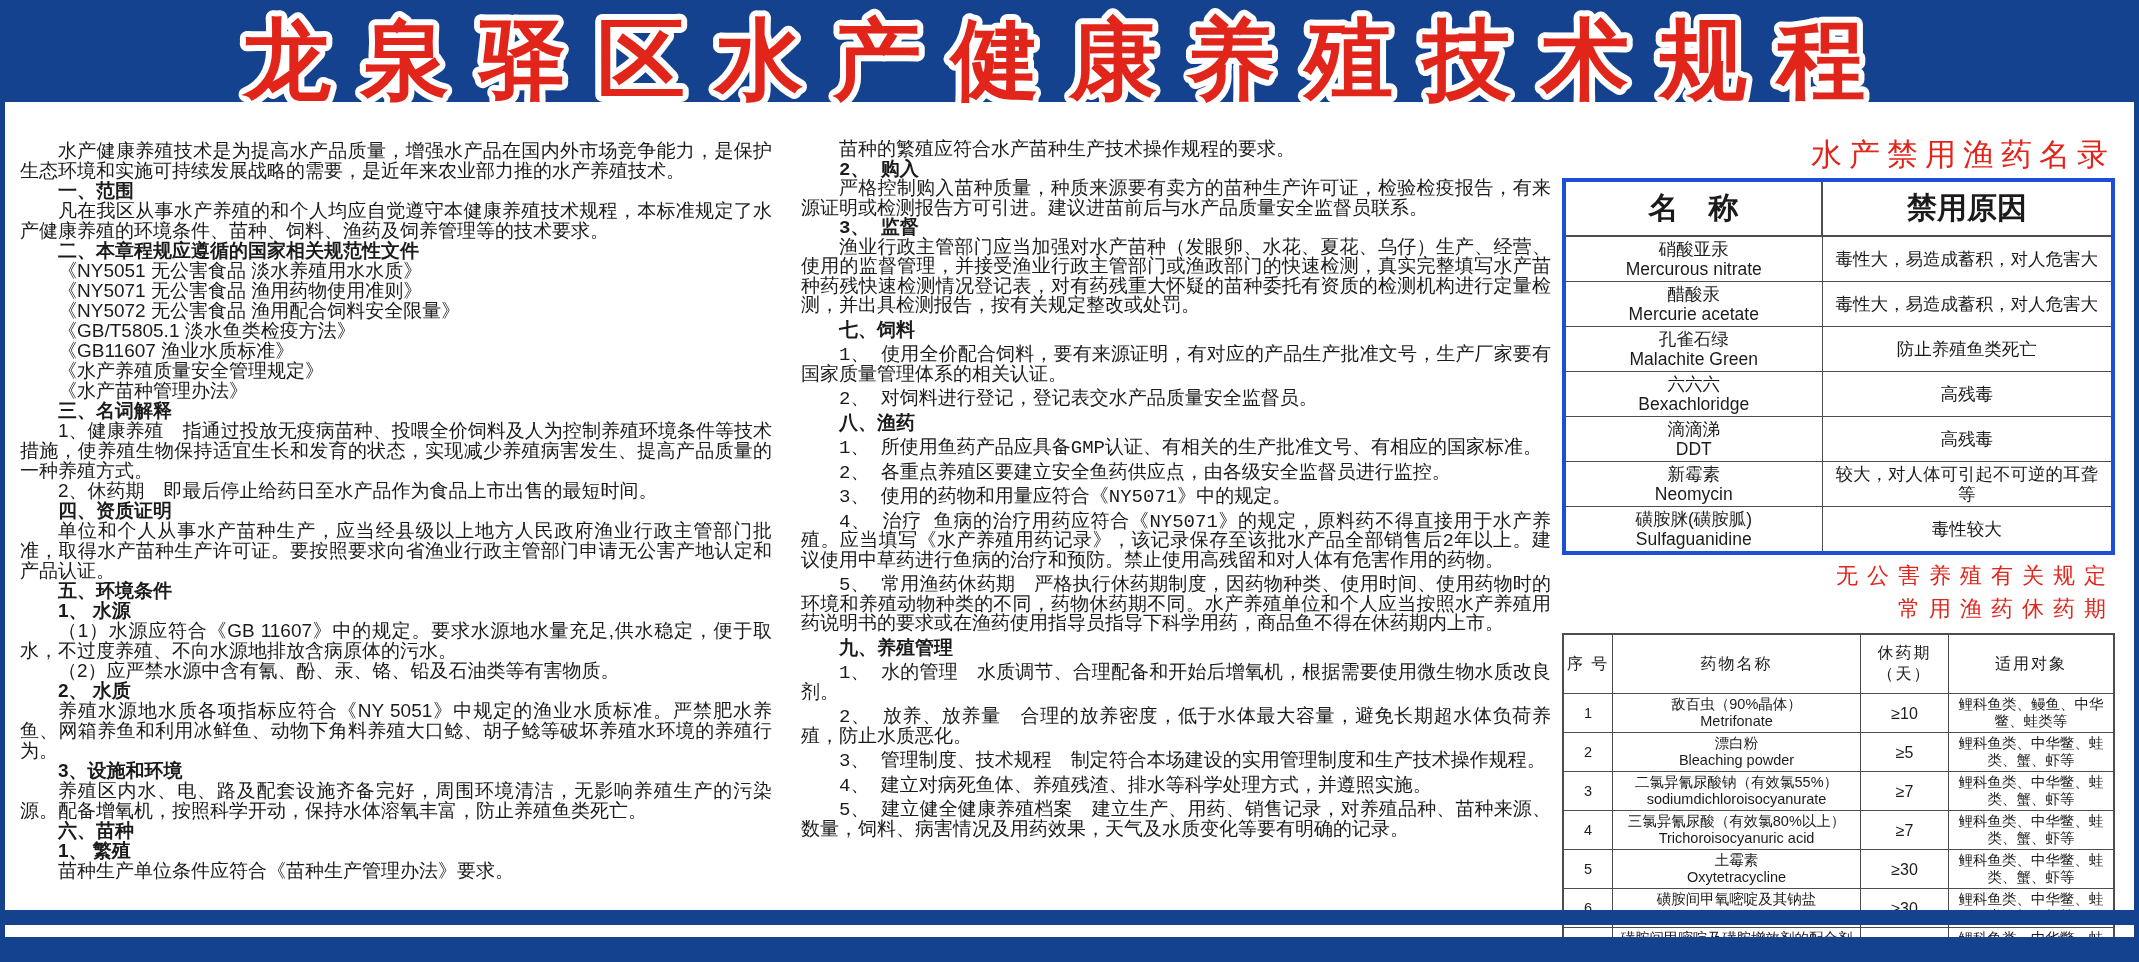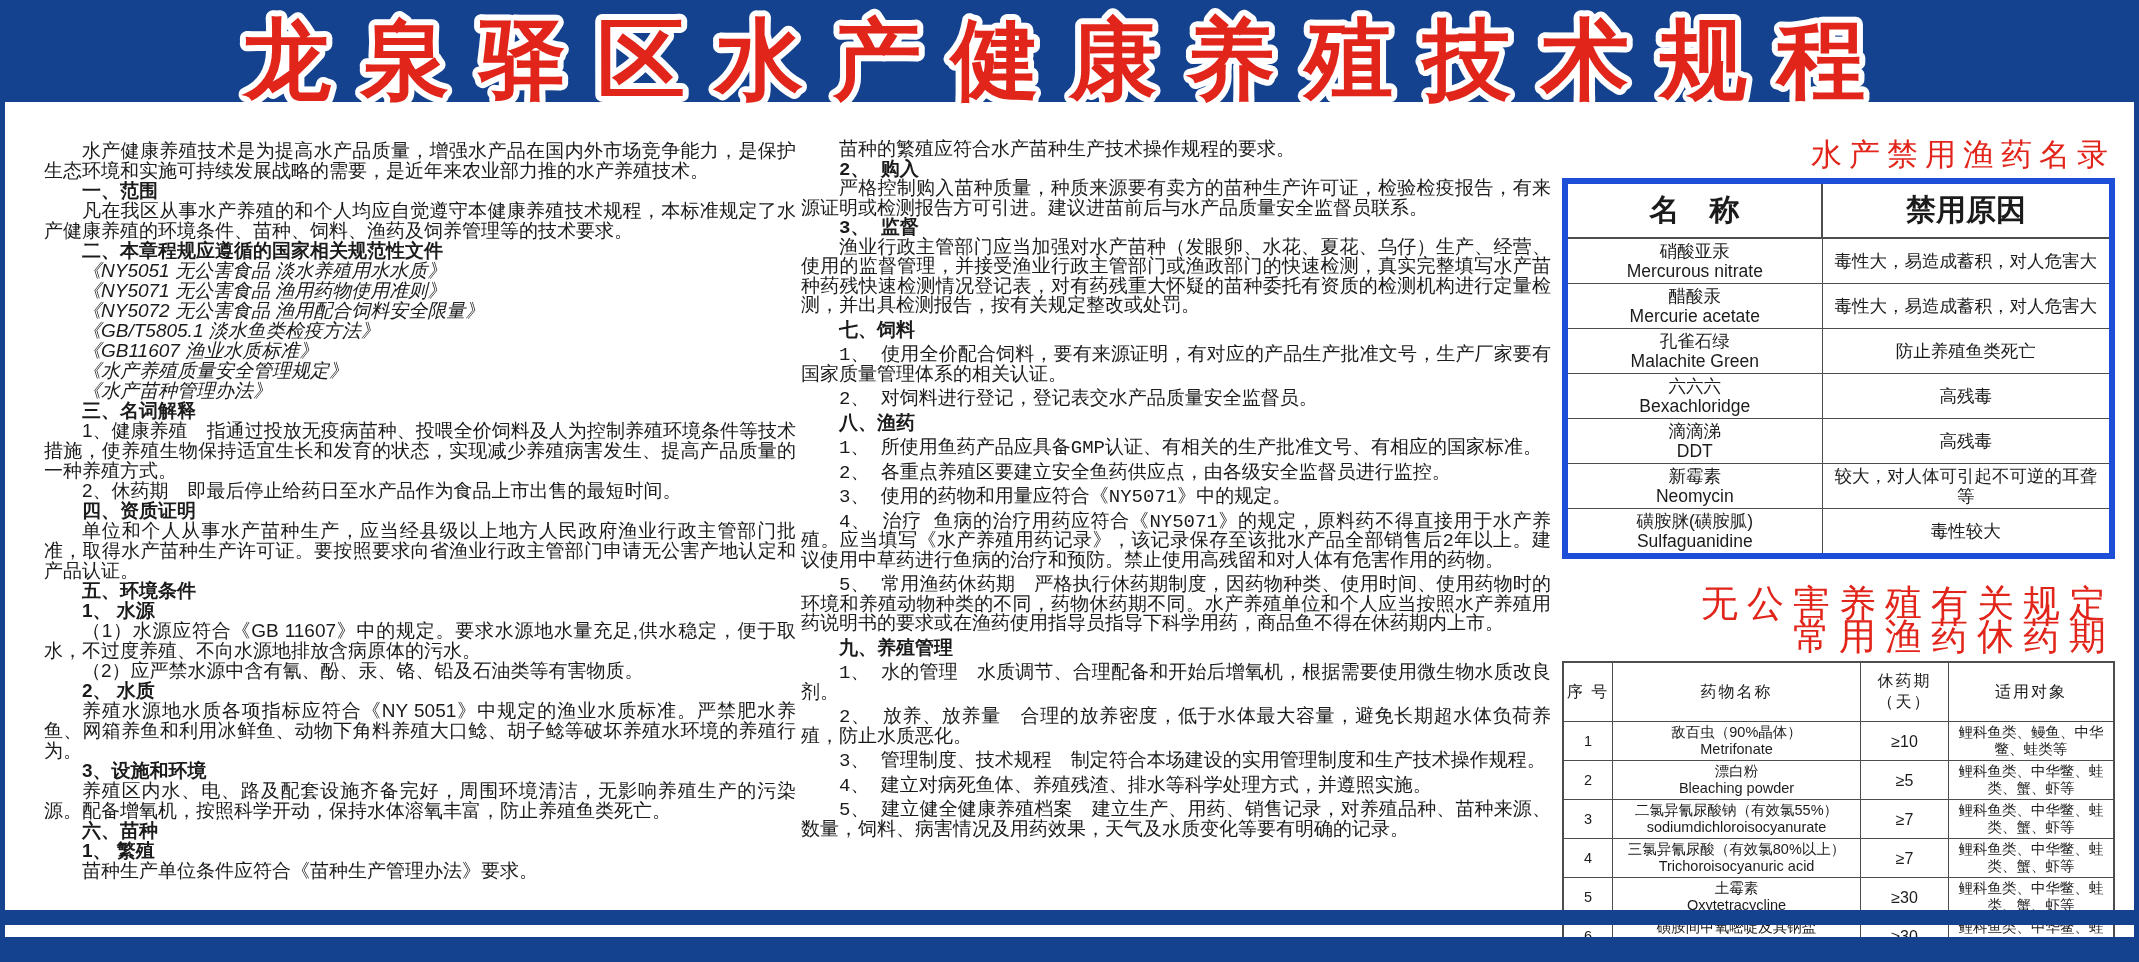--- a/index.html
+++ b/index.html
@@ -18,35 +18,35 @@
   .stripe.s1{top:910px;height:15px;}
   .stripe.s2{top:937px;height:25px;}
   
   .title-svg{position:absolute;top:0;left:0;}
   .poster-title{
     font-family:"Liberation Sans","DejaVu Sans",sans-serif;
     font-weight:bold;font-size:88px;letter-spacing:30px;
   }
   
   .col{position:absolute;top:141px;}
-  .col1{left:44px;width:752px;}
+  .col1{left:20px;width:752px;}
   .col2{left:801px;width:750px;font-family:Liberation Mono, monospace;}
   .col .blk{margin:0;text-indent:2em;text-align:justify;font-size:19px;}
   .col1 .blk{line-height:20px;}
   .col2 .blk{line-height:19.5px;}
   .col .blk.h{font-weight:bold;text-align:left;}
-  .col .blk.book{text-align:left;font-style:italic;}
+  .col .blk.book{text-align:left;}
   .col2 .blk.gap{margin-top:5px;}
   
   .col3{position:absolute;left:1562px;top:138px;width:553px;}
   .tbl-title{color:#e2251b;font-weight:normal;text-align:right;
     font-size:31px;letter-spacing:7px;line-height:34px;margin-bottom:6px;}
-  .tbl-title.two{margin-top:28px;margin-bottom:8px;font-size:37px;line-height:33px;letter-spacing:9px;}
+  .tbl-title.two{margin-top:4px;margin-bottom:8px;font-size:22px;line-height:33px;letter-spacing:9px;}
   table{width:100%;border-collapse:collapse;background:#fff;}
-  table.t1{border:6px solid #1d4ed8;}
+  table.t1{border:4px solid #1d4ed8;}
   table.t2{border:2px solid #4d4d4d;}
   .t1 th{border:2px solid #4d4d4d;font-size:30px;font-weight:bold;text-align:center;padding:6px 2px;}
   .t1 td{border:1.5px solid #4d4d4d;text-align:center;font-size:17.5px;line-height:20px;padding:2px 6px;}
   .t2 th{border:1.5px solid #4d4d4d;font-size:16px;font-weight:normal;text-align:center;padding:8px 2px;letter-spacing:2px;}
   .t2 td{border:1.5px solid #4d4d4d;text-align:center;font-size:14.5px;line-height:17px;padding:2px 3px;}
   .t2 .days{font-size:16px;}
   .t2 col.c-no{width:9%;} .t2 col.c-name{width:45%;} .t2 col.c-days{width:16%;} .t2 col.c-tg{width:30%;}
   .t1 col.c-name{width:47%;} .t1 col.c-reason{width:53%;}
   .drug-cn,.drug-en{display:block;}
 </style>

